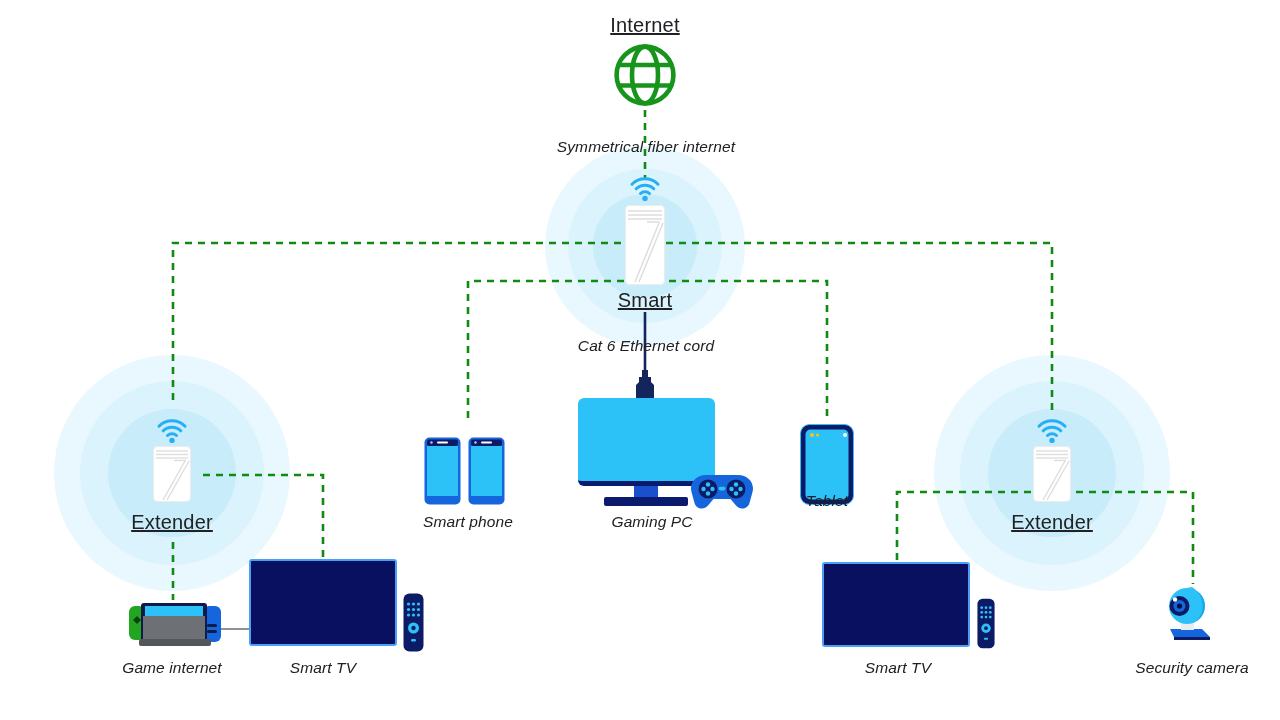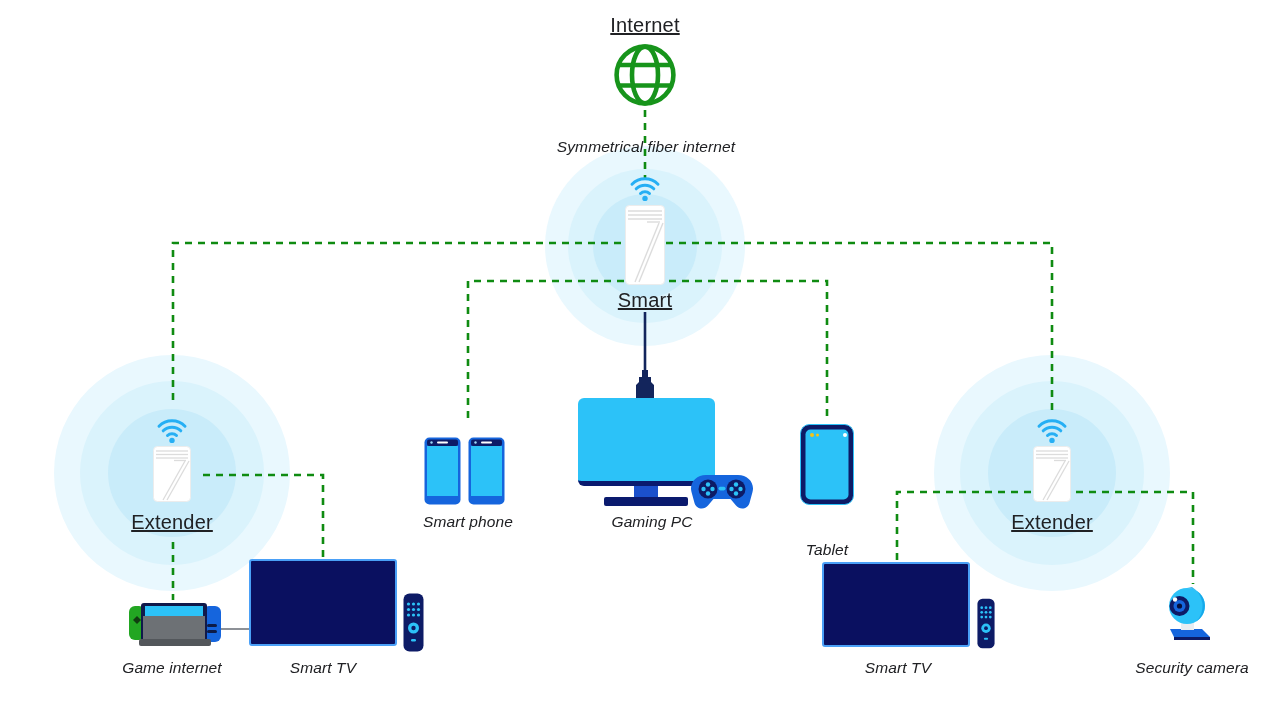--- a/index.html
+++ b/index.html
@@ -82,20 +82,21 @@
         <line x1="3" y1="6" x2="37" y2="6"></line>
         <line x1="3" y1="10" x2="37" y2="10"></line>
         <line x1="3" y1="14" x2="37" y2="14"></line>
         <line x1="22" y1="17" x2="35" y2="17"></line>
         <line x1="34" y1="18" x2="10" y2="77"></line>
         <line x1="38" y1="18" x2="14" y2="77"></line>
       </g>
     </svg>
   </div>
   <div class="label label-lg" style="left:585px;top:288px;width:120px;">Smart</div>
+  <div class="label label-sm" style="left:526px;top:337px;width:240px;">Cat 6 Ethernet cord</div>
 
   <div class="node" style="left:634px;top:370px;">
     <svg width="22" height="30" viewBox="0 0 22 30">
       <rect x="8" y="0" width="6" height="7" style="fill:var(--cord-navy)"></rect>
       <path d="M5,7 h12 v5 l3,3 v15 h-18 v-15 l3,-3 z" style="fill:var(--cord-navy)"></path>
     </svg>
   </div>
   <div class="node monitor-screen" style="left:578px;top:398px;width:137px;height:88px;"></div>
   <div class="node monitor-stand" style="left:634px;top:486px;width:24px;height:13px;"></div>
   <div class="node monitor-base" style="left:604px;top:497px;width:84px;height:9px;"></div>
@@ -141,21 +142,21 @@
 
   <div class="node" style="left:800px;top:424px;">
     <svg width="54" height="81" viewBox="0 0 54 81">
       <rect x="0.5" y="0.5" width="53" height="80" rx="9" style="fill:var(--navy2)" stroke="#2cc2f8" stroke-width="1"></rect>
       <rect x="5.5" y="5.5" width="43" height="70" rx="5" style="fill:var(--cyan)"></rect>
       <circle cx="12" cy="11" r="2" style="fill:var(--camera-yellow)"></circle>
       <circle cx="17.5" cy="11" r="1.5" style="fill:var(--camera-yellow)"></circle>
       <circle cx="45" cy="11" r="2" fill="#ffffff"></circle>
     </svg>
   </div>
-  <div class="label label-sm" style="left:747px;top:541px;width:160px;">Tablet</div>
+  <div class="label label-sm" style="left:747px;top:492px;width:160px;">Tablet</div>
 
   <div class="node" style="left:156px;top:419px;">
     <svg width="32" height="25" viewBox="0 0 32 25">
       <g fill="none" style="stroke:var(--wifi-blue)" stroke-width="3" stroke-linecap="round">
         <path d="M11.5,16.5 a6.4,6.4 0 0 1 9,0"></path>
         <path d="M7.2,11.8 a12.4,12.4 0 0 1 17.6,0"></path>
         <path d="M3,7.2 a18.4,18.4 0 0 1 26,0"></path>
       </g>
       <circle cx="16" cy="21.4" r="2.7" style="fill:var(--wifi-blue)"></circle>
     </svg>

